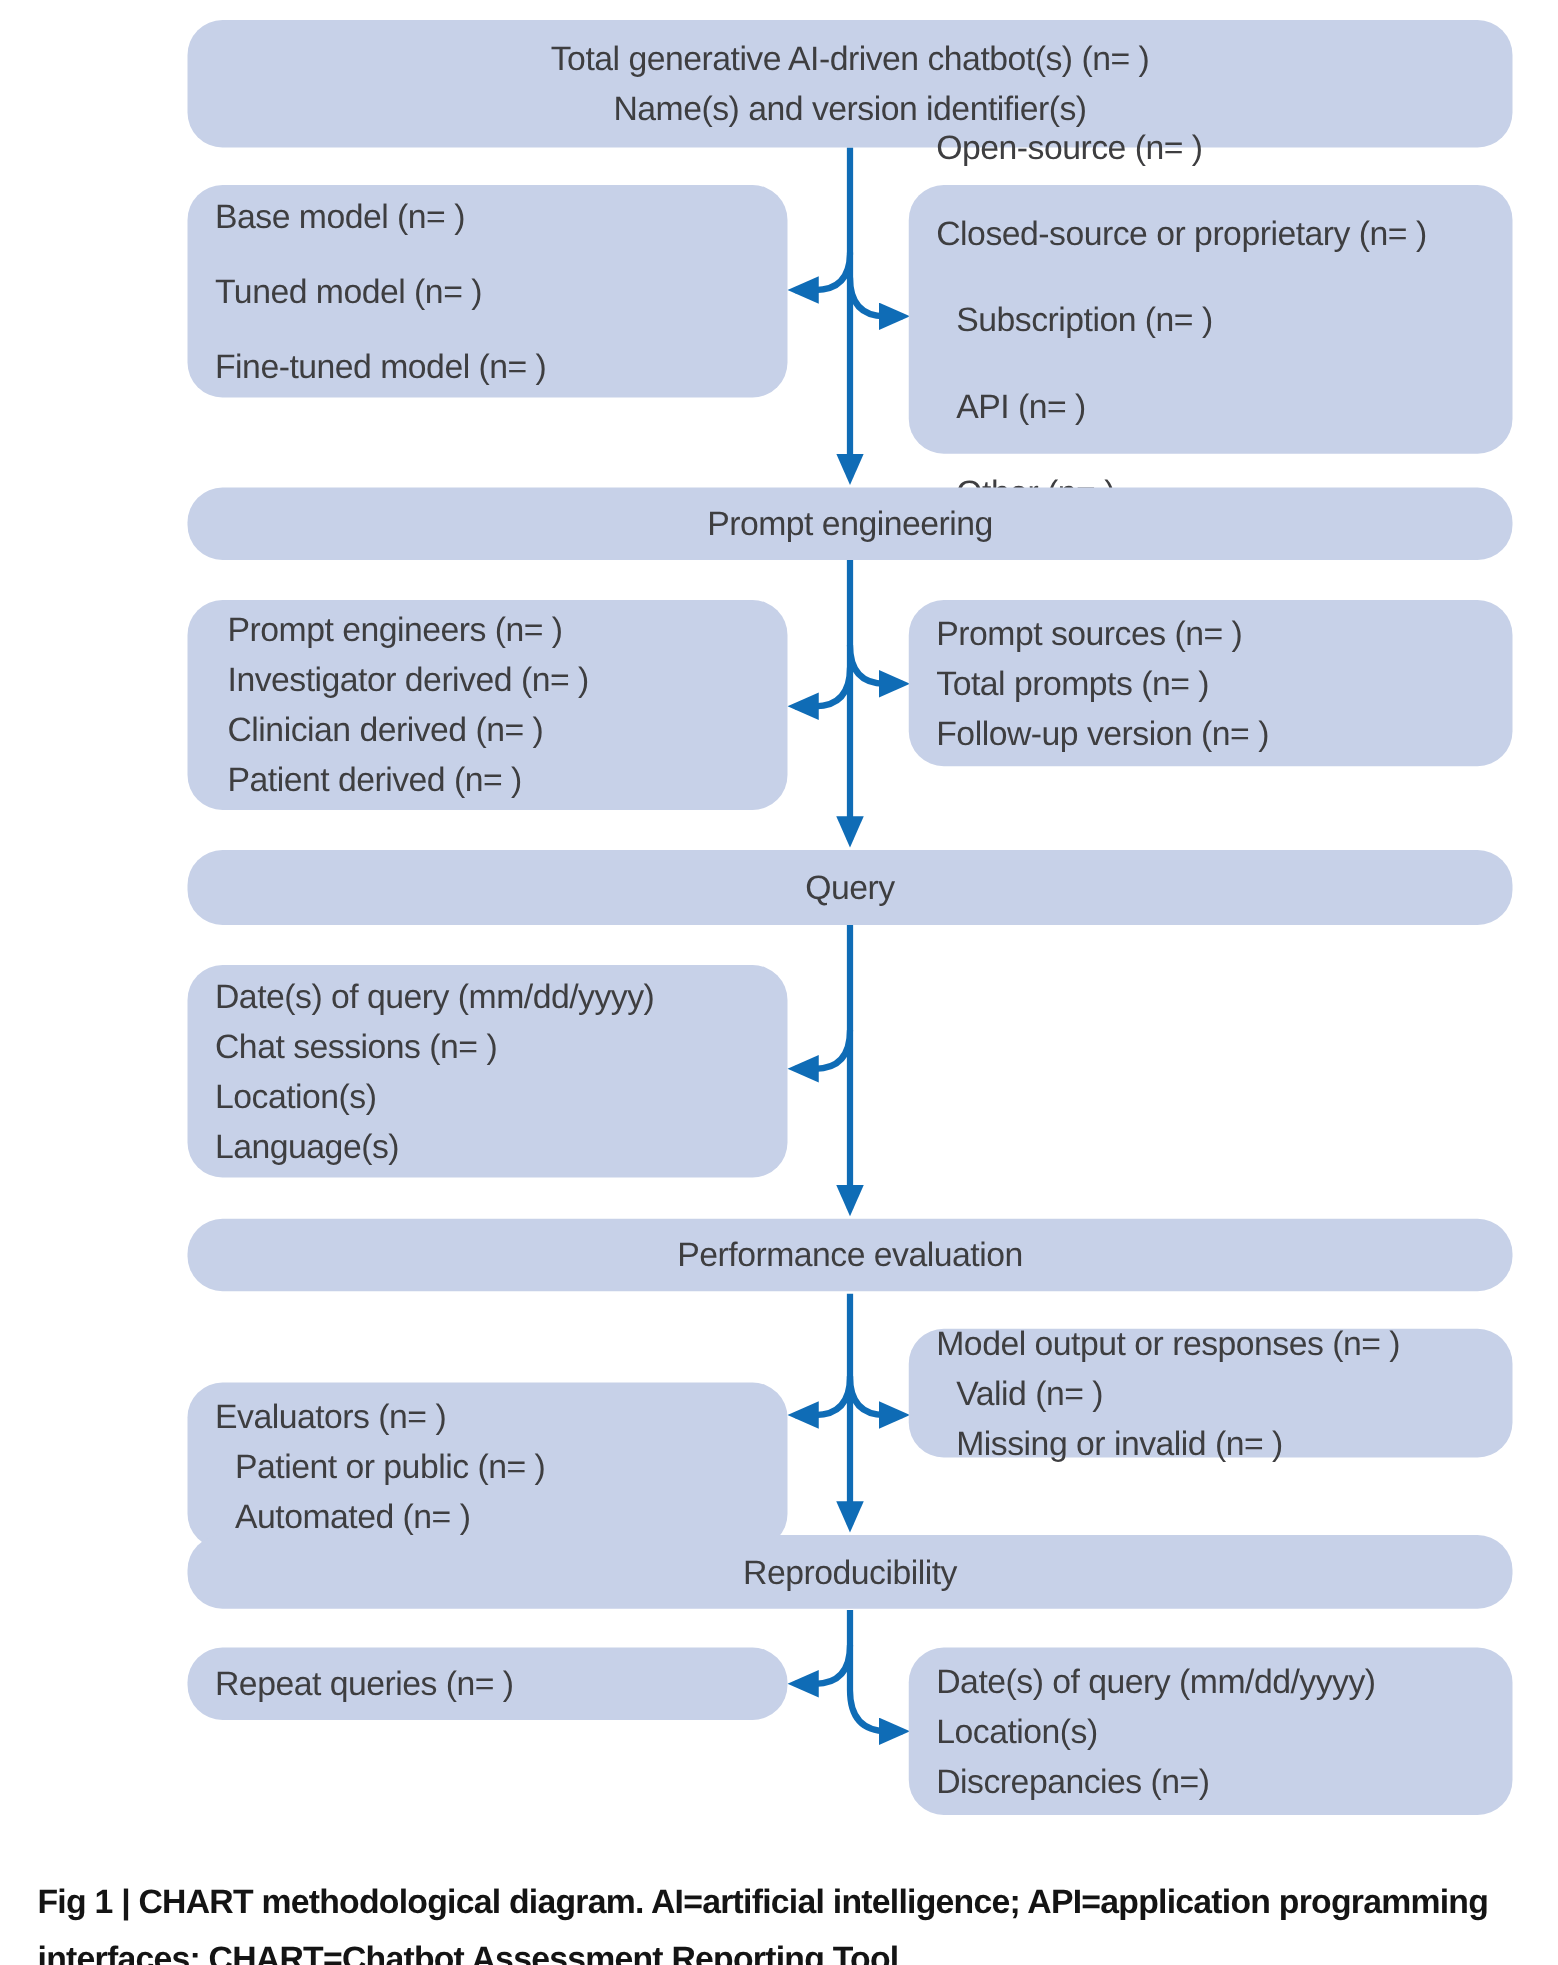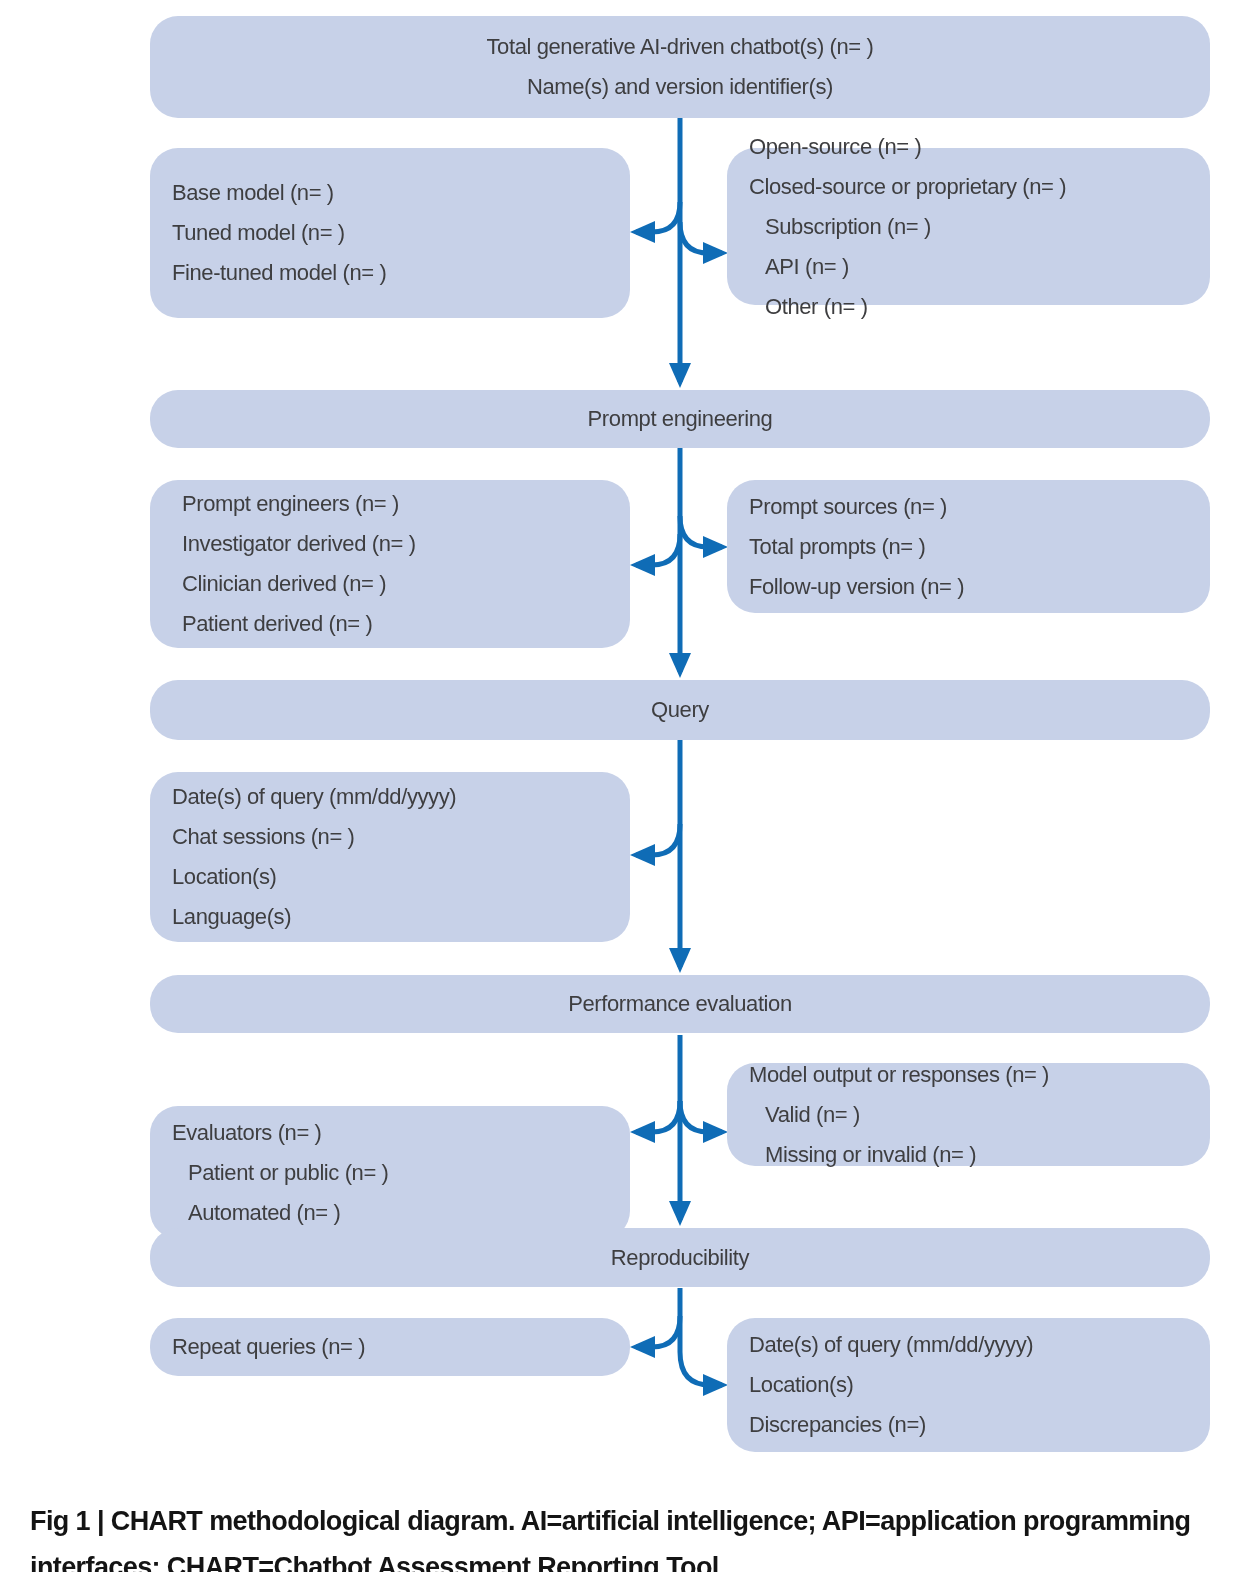--- a/index.html
+++ b/index.html
@@ -3,21 +3,21 @@
 <meta charset="utf-8">
 <style>
   html,body{margin:0;padding:0;background:#ffffff;}
   #stage{
     position:relative;width:1246px;height:1572px;background:#ffffff;overflow:hidden;
     font-family:"Liberation Sans",sans-serif;
     --box-fill:#c7d1e8;--arrow:#0f6cb6;--box-text:#3e3e40;--caption:#141414;
   }
   .box,.band{
     position:absolute;background:var(--box-fill);border-radius:28px;box-sizing:border-box;
-    color:var(--box-text);font-size:22px;line-height:40px;letter-spacing:-0.4px;
+    color:var(--box-text);font-size:27px;line-height:40px;letter-spacing:-0.4px;
     display:flex;flex-direction:column;justify-content:center;padding:6px 22px;
   }
   .band{align-items:center;text-align:center;padding:0 10px;}
   .center{align-items:center;text-align:center;}
   .line{white-space:nowrap;}
   .ind{padding-left:16px;}
   #arrows{position:absolute;left:0;top:0;pointer-events:none;}
   .arrow{stroke:var(--arrow);stroke-width:5;fill:none;}
   #caption{
     position:absolute;left:30px;top:1498px;width:1210px;
@@ -48,27 +48,27 @@
     <path class="arrow" marker-end="url(#ah)" d="M680,1101 Q680,1132 652,1132 H636"></path>
     <path class="arrow" marker-end="url(#ah)" d="M680,1101 Q680,1132 708,1132 H722"></path>
     <path class="arrow" marker-end="url(#ah)" d="M680,1316 Q680,1347 652,1347 H636"></path>
   </svg>
 
   <div class="box center" style="left:150px;top:16px;width:1060px;height:102px;">
     <div class="line">Total generative AI-driven chatbot(s) (n= )</div>
     <div class="line">Name(s) and version identifier(s)</div>
   </div>
 
-  <div class="box" style="left:150px;top:148px;width:480px;height:170px;">
+  <div class="box" style="left:150px;top:148px;width:480px;height:170px;gap:20px;">
     <div class="line">Base model (n= )</div>
     <div class="line">Tuned model (n= )</div>
     <div class="line">Fine-tuned model (n= )</div>
   </div>
 
-  <div class="box" style="left:727px;top:148px;width:483px;height:157px;">
+  <div class="box" style="left:727px;top:148px;width:483px;height:215px;gap:29px;">
     <div class="line">Open-source (n= )</div>
     <div class="line">Closed-source or proprietary (n= )</div>
     <div class="line ind">Subscription (n= )</div>
     <div class="line ind">API (n= )</div>
     <div class="line ind">Other (n= )</div>
   </div>
 
   <div class="band" style="left:150px;top:390px;width:1060px;height:58px;">
     <div class="line">Prompt engineering</div>
   </div>

